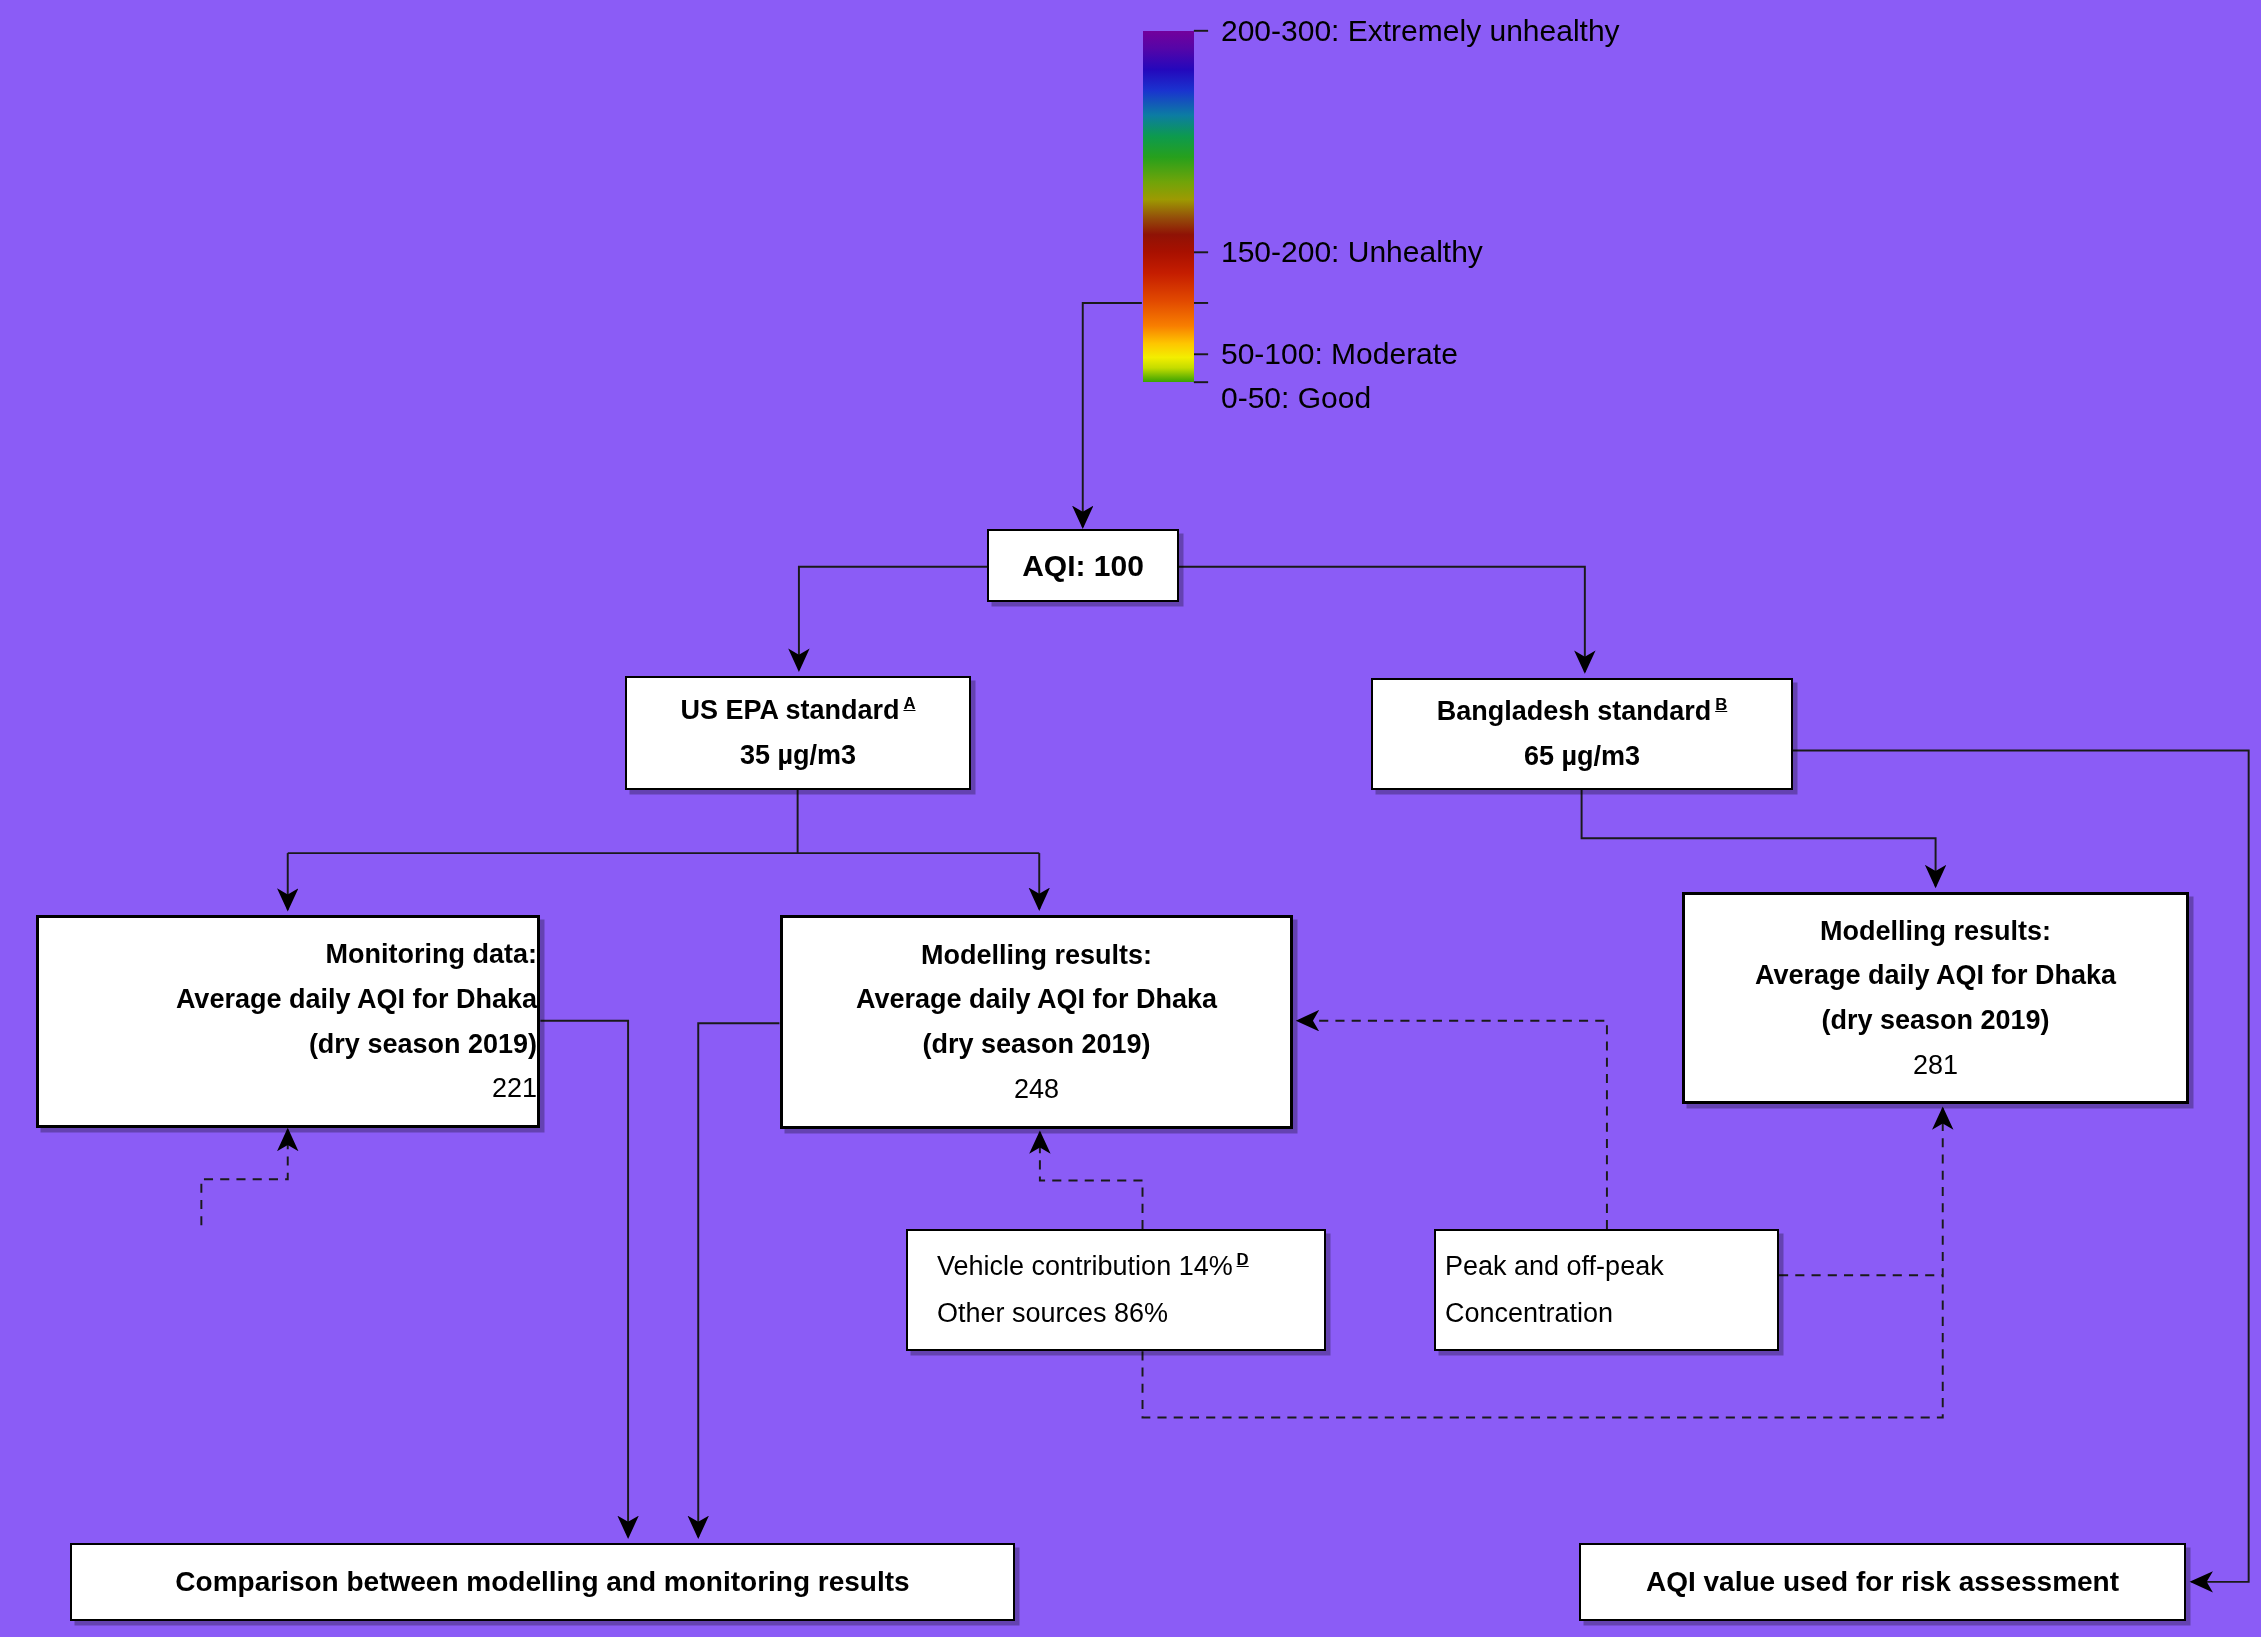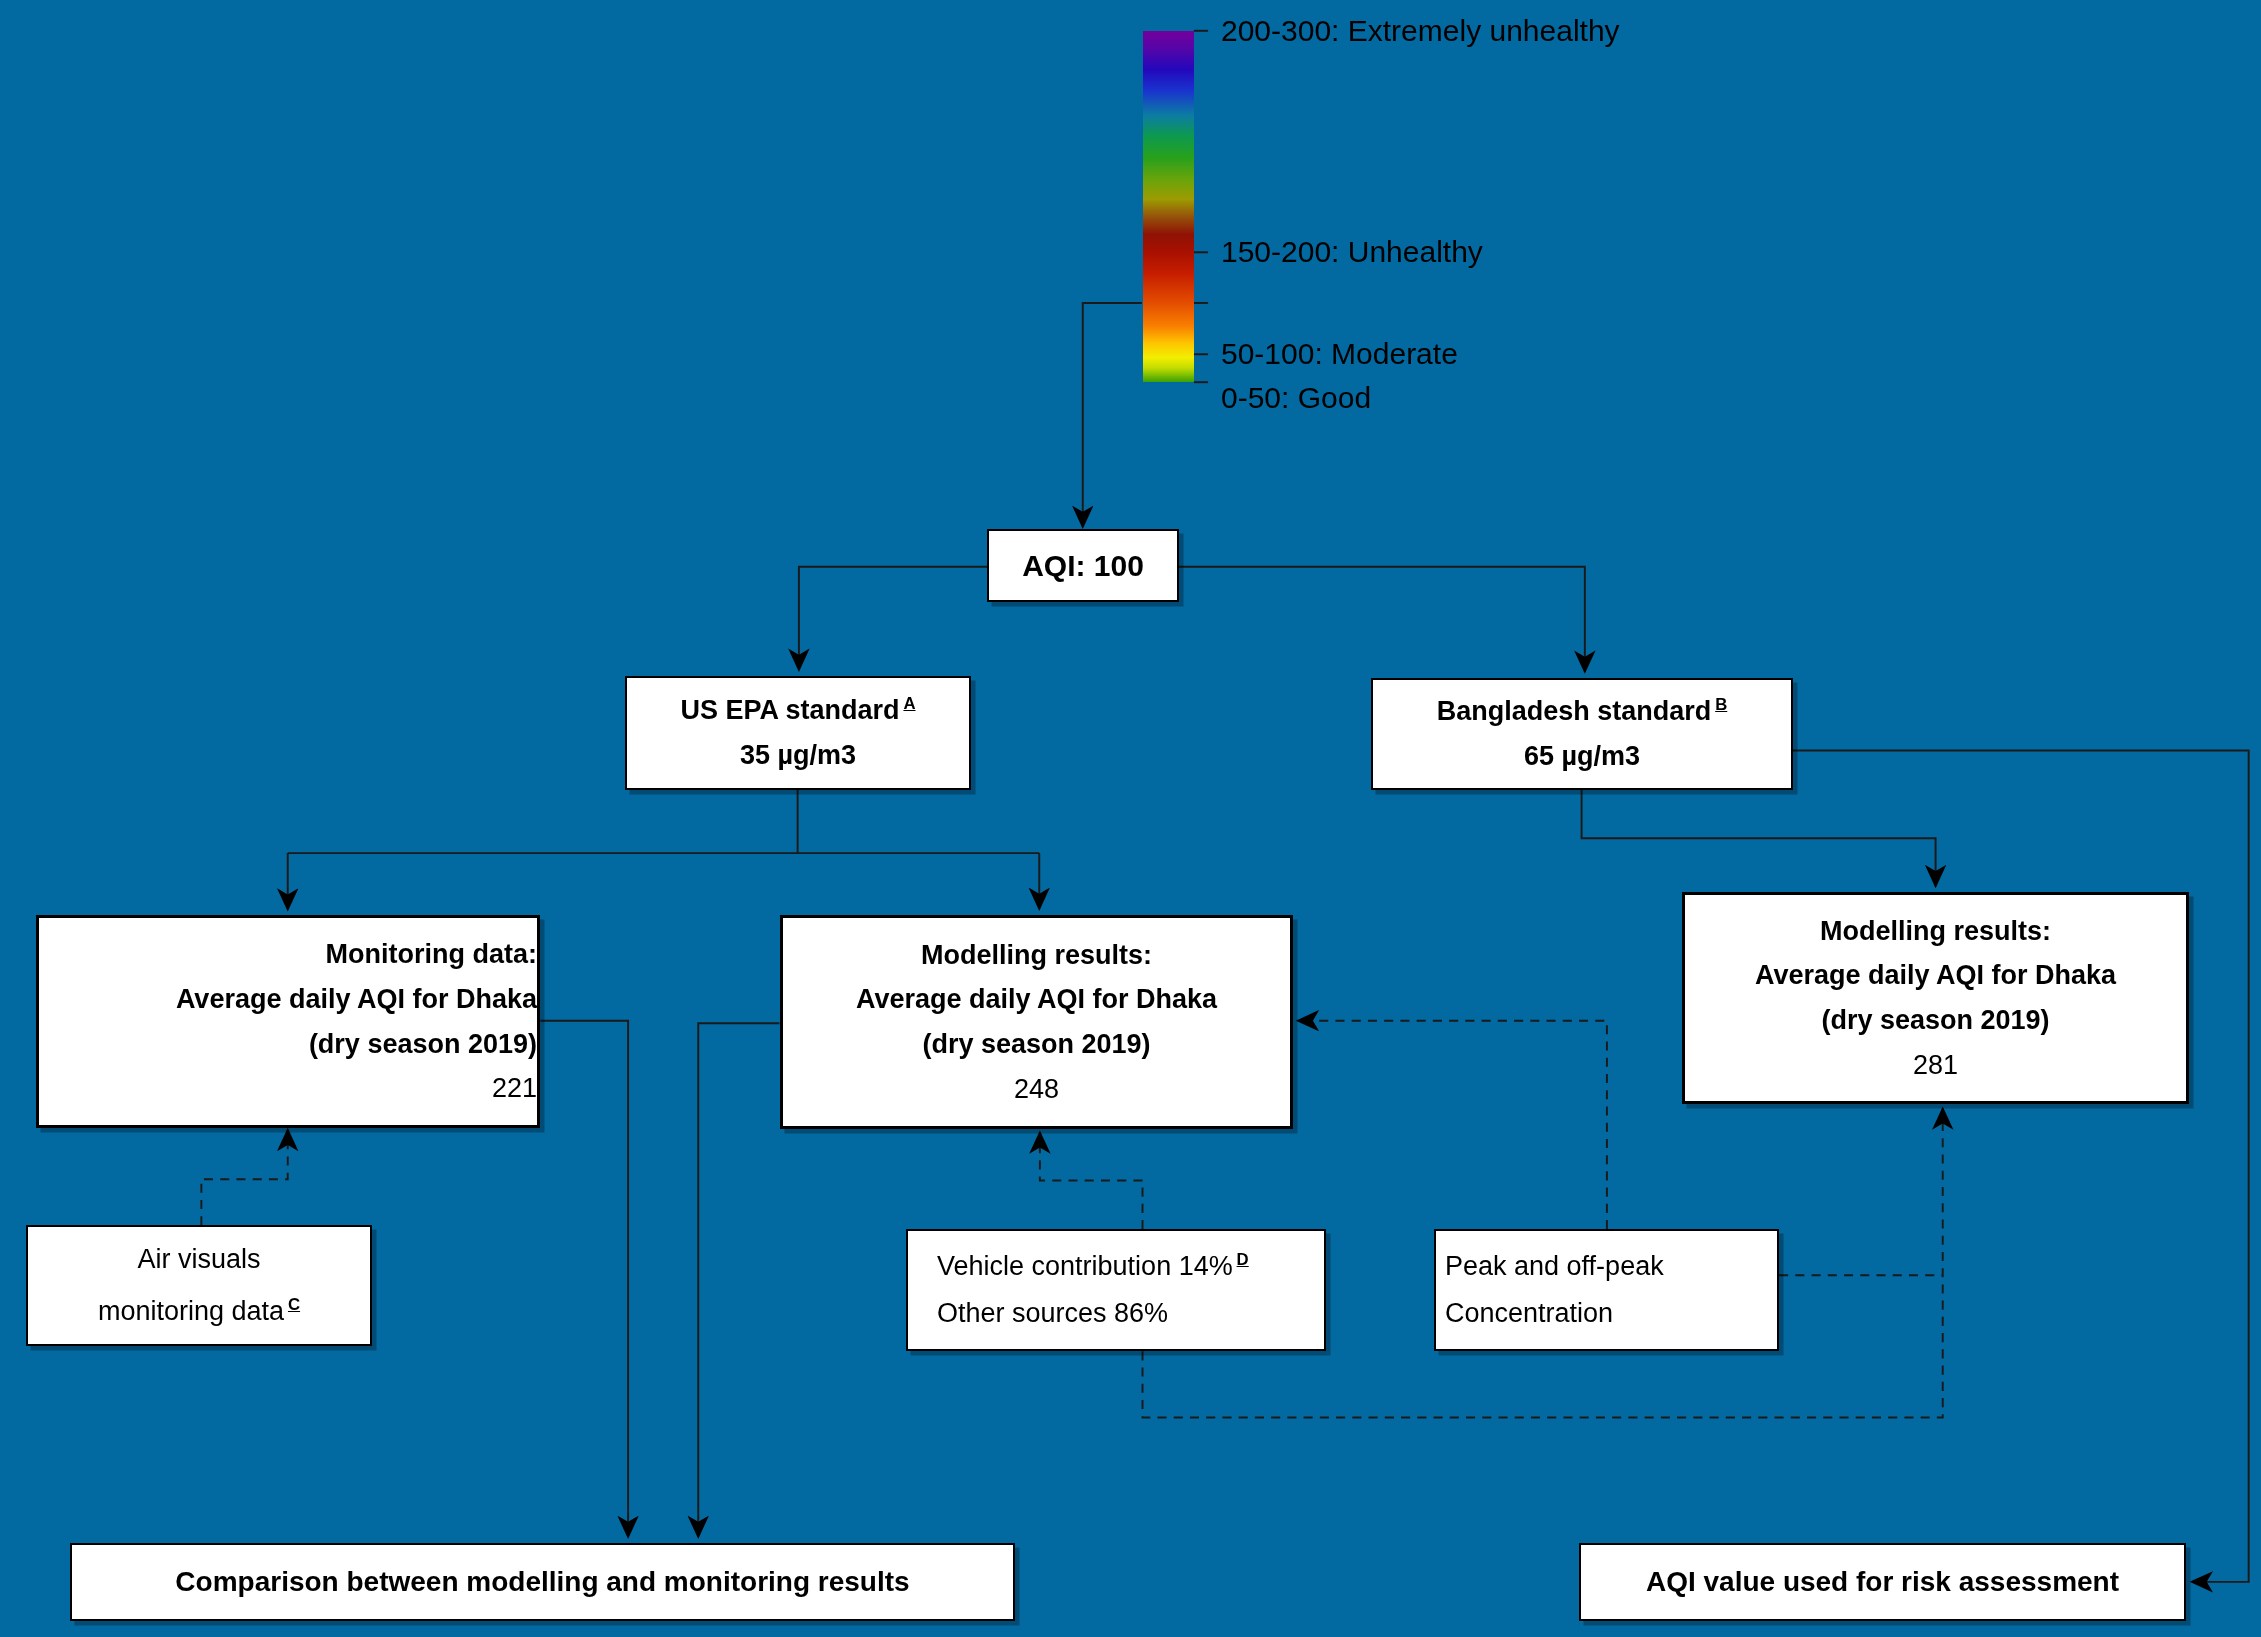--- a/index.html
+++ b/index.html
@@ -1,19 +1,19 @@
 <!DOCTYPE html>
 <html style="font-size:10.4px"><head>
 <meta charset="utf-8">
 <style>
   html,body{margin:0;padding:0;background:#ffffff;}
   #stage{
     position:relative;
     width:2261px;height:1638px;
-    background:#0369a1;
+    background:#8b5cf6;
     font-family:"Liberation Sans", sans-serif;
     color:#000;
     overflow:hidden;
     text-decoration:underline;
   }
   #connectors{position:absolute;left:0;top:0;width:2261px;height:1638px;}
   .box{
     position:absolute;
     background:#fff;
     border:3.2px solid #000;
@@ -138,26 +138,20 @@
     <div class="ln">248</div>
   </div>
 
   <div class="box" id="modelling-right-box">
     <div class="ln bold">Modelling results:</div>
     <div class="ln bold">Average daily AQI for Dhaka</div>
     <div class="ln bold">(dry season 2019)</div>
     <div class="ln">281</div>
   </div>
 
-  <div class="box" id="air-visuals-box">
-    <div class="ln">Air visuals</div>
-    <div class="ln">
-      <span>monitoring data</span><sup class="fn">C</sup>
-    </div>
-  </div>
 
   <div class="box" id="vehicle-box">
     <div class="ln">
       <span>Vehicle contribution 14%</span><sup class="fn">D</sup>
     </div>
     <div class="ln">Other sources 86%</div>
   </div>
 
   <div class="box" id="peak-box">
     <div class="ln">Peak and off-peak</div>

